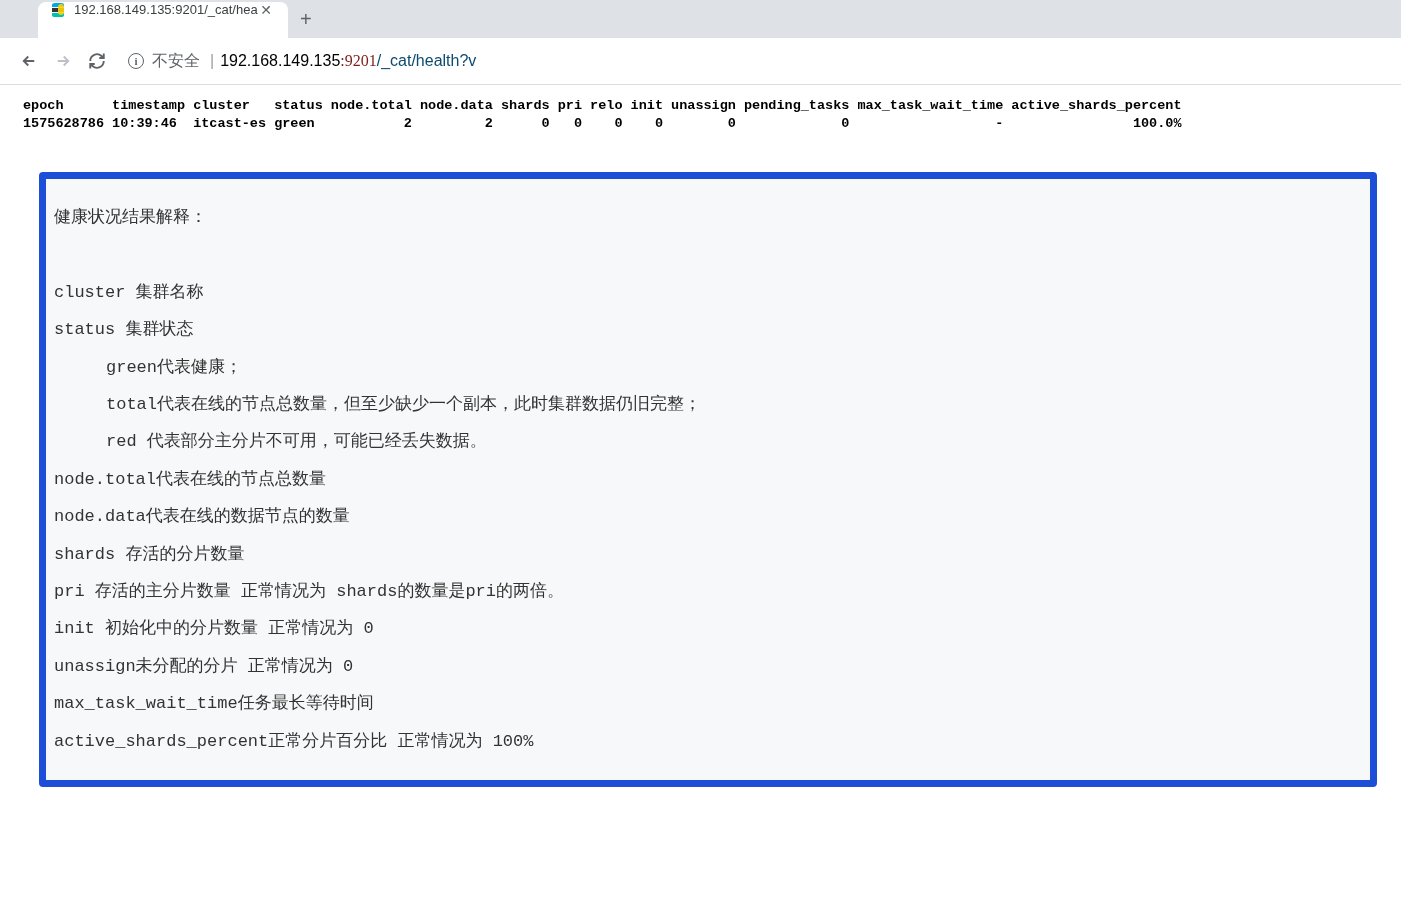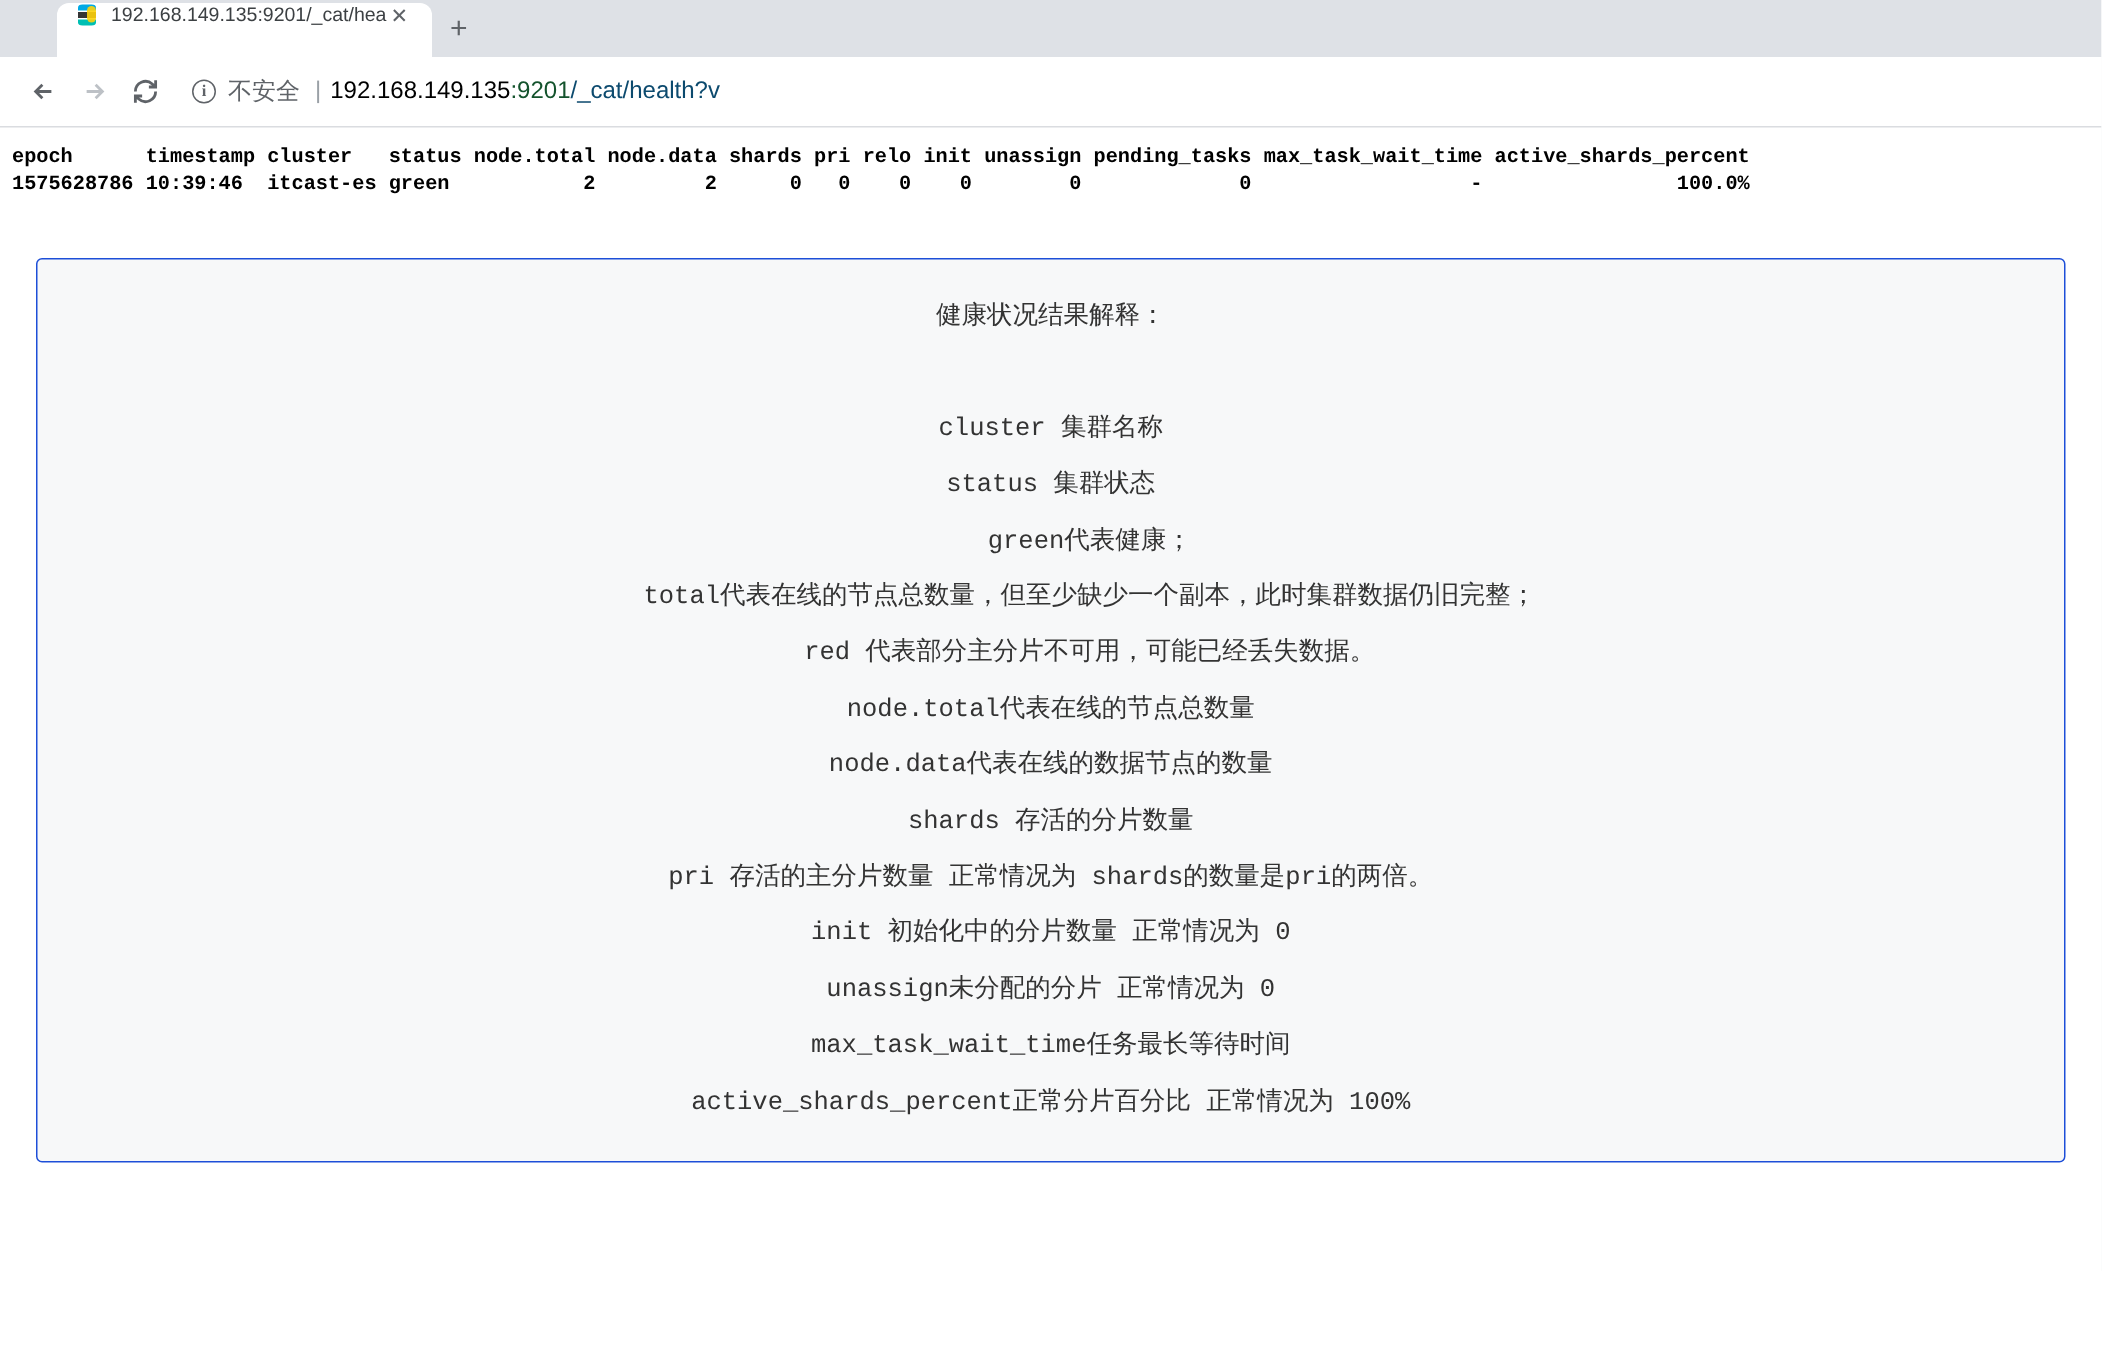--- a/index.html
+++ b/index.html
@@ -15,27 +15,27 @@
     .new-tab { margin-left: 12px; font-size: 20px; color: #5f6368; cursor: pointer; }
     
     .nav-bar { display: flex; align-items: center; padding: 8px 14px; background: #fff; border-bottom: 1px solid #dadce0; gap: 4px; }
     .nav-btn { width: 30px; height: 30px; display: flex; align-items: center; justify-content: center; color: #5f6368; cursor: pointer; border-radius: 50%; font-size: 18px; }
     .nav-btn.disabled { color: #bdc1c6; }
     .url-container { flex: 1; display: flex; align-items: center; margin-left: 12px; font-size: 16px; color: #5f6368; }
     .info-icon { width: 16px; height: 16px; margin-right: 8px; border: 1.5px solid #5f6368; border-radius: 50%; display: inline-flex; align-items: center; justify-content: center; font-size: 11px; font-weight: bold; font-family: serif; }
     .insecure-text { color: #5f6368; margin-right: 4px; }
     .url-separator { color: #9aa0a6; margin: 0 6px; }
     .url-text { color: #000000; }
-    .url-port { color: #14532d; }
+    .url-port { color: #7f1d1d; font-family: Liberation Serif, serif; }
     .url-path { color: #0c4a6e; }
     
-    .content-area { padding: 12px 8px; }
+    .content-area { padding: 12px 8px; margin-left: 15px; }
     .pre-output { font-family: 'Courier New', Courier, monospace; font-size: 13.5px; white-space: pre; line-height: 1.3; color: #000; font-weight: bold; }
     
-    .doc-box { margin: 40px 16px 0 16px; background: #f7f8f9; border: 1px solid #1d4ed8; border-radius: 4px; padding: 20px 32px; text-align: center; }
+    .doc-box { margin: 40px 16px 0 16px; background: #f7f8f9; border: 7px solid #1d4ed8; border-radius: 4px; padding: 20px 8px; }
     .doc-line { font-family: 'Consolas', 'Monaco', 'Courier New', monospace; font-size: 17px; color: #333; line-height: 2.2; white-space: pre-wrap; }
     .doc-line.indent { padding-left: 52px; }
   </style>
 </head>
 <body>
 
 <div class="browser-chrome">
   <div class="tab-bar">
     <div class="tab">
       <span class="tab-favicon">

